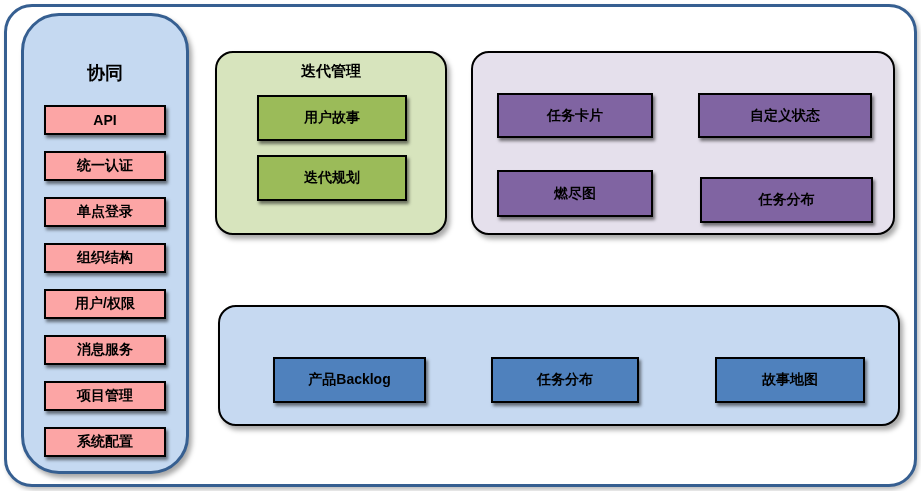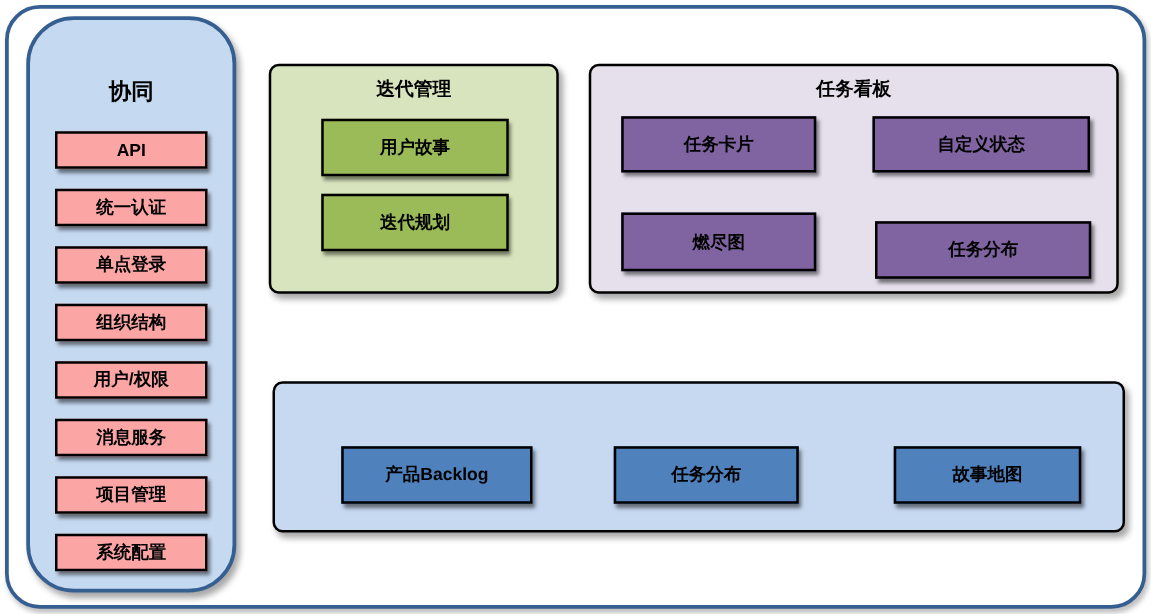--- a/index.html
+++ b/index.html
@@ -61,21 +61,21 @@
     align-items: center;
     justify-content: center;
     font-weight: bold;
     font-size: 14px;
   }
 
   
   .panel {
     position: absolute;
     border: 2px solid #000;
-    border-radius: 8px;
+    border-radius: 18px;
     box-shadow: 3px 4px 5px rgba(0,0,0,0.35);
   }
   .panel-title {
     text-align: center;
     font-weight: bold;
     font-size: 15px;
     padding-top: 9px;
   }
 
   .panel-iteration {
@@ -142,21 +142,20 @@
     </div>
   </div>
 
   <div class="panel panel-iteration">
     <div class="panel-title">迭代管理</div>
     <div class="box green-box it-1">用户故事</div>
     <div class="box green-box it-2">迭代规划</div>
   </div>
 
   <div class="panel panel-kanban">
-    <div class="panel-title">任务看板</div>
     <div class="box purple-box kb-1">任务卡片</div>
     <div class="box purple-box kb-2">自定义状态</div>
     <div class="box purple-box kb-3">燃尽图</div>
     <div class="box purple-box kb-4">任务分布</div>
   </div>
 
   <div class="panel panel-requirements">
     <div class="box blue-box rq-1">产品Backlog</div>
     <div class="box blue-box rq-2">任务分布</div>
     <div class="box blue-box rq-3">故事地图</div>

